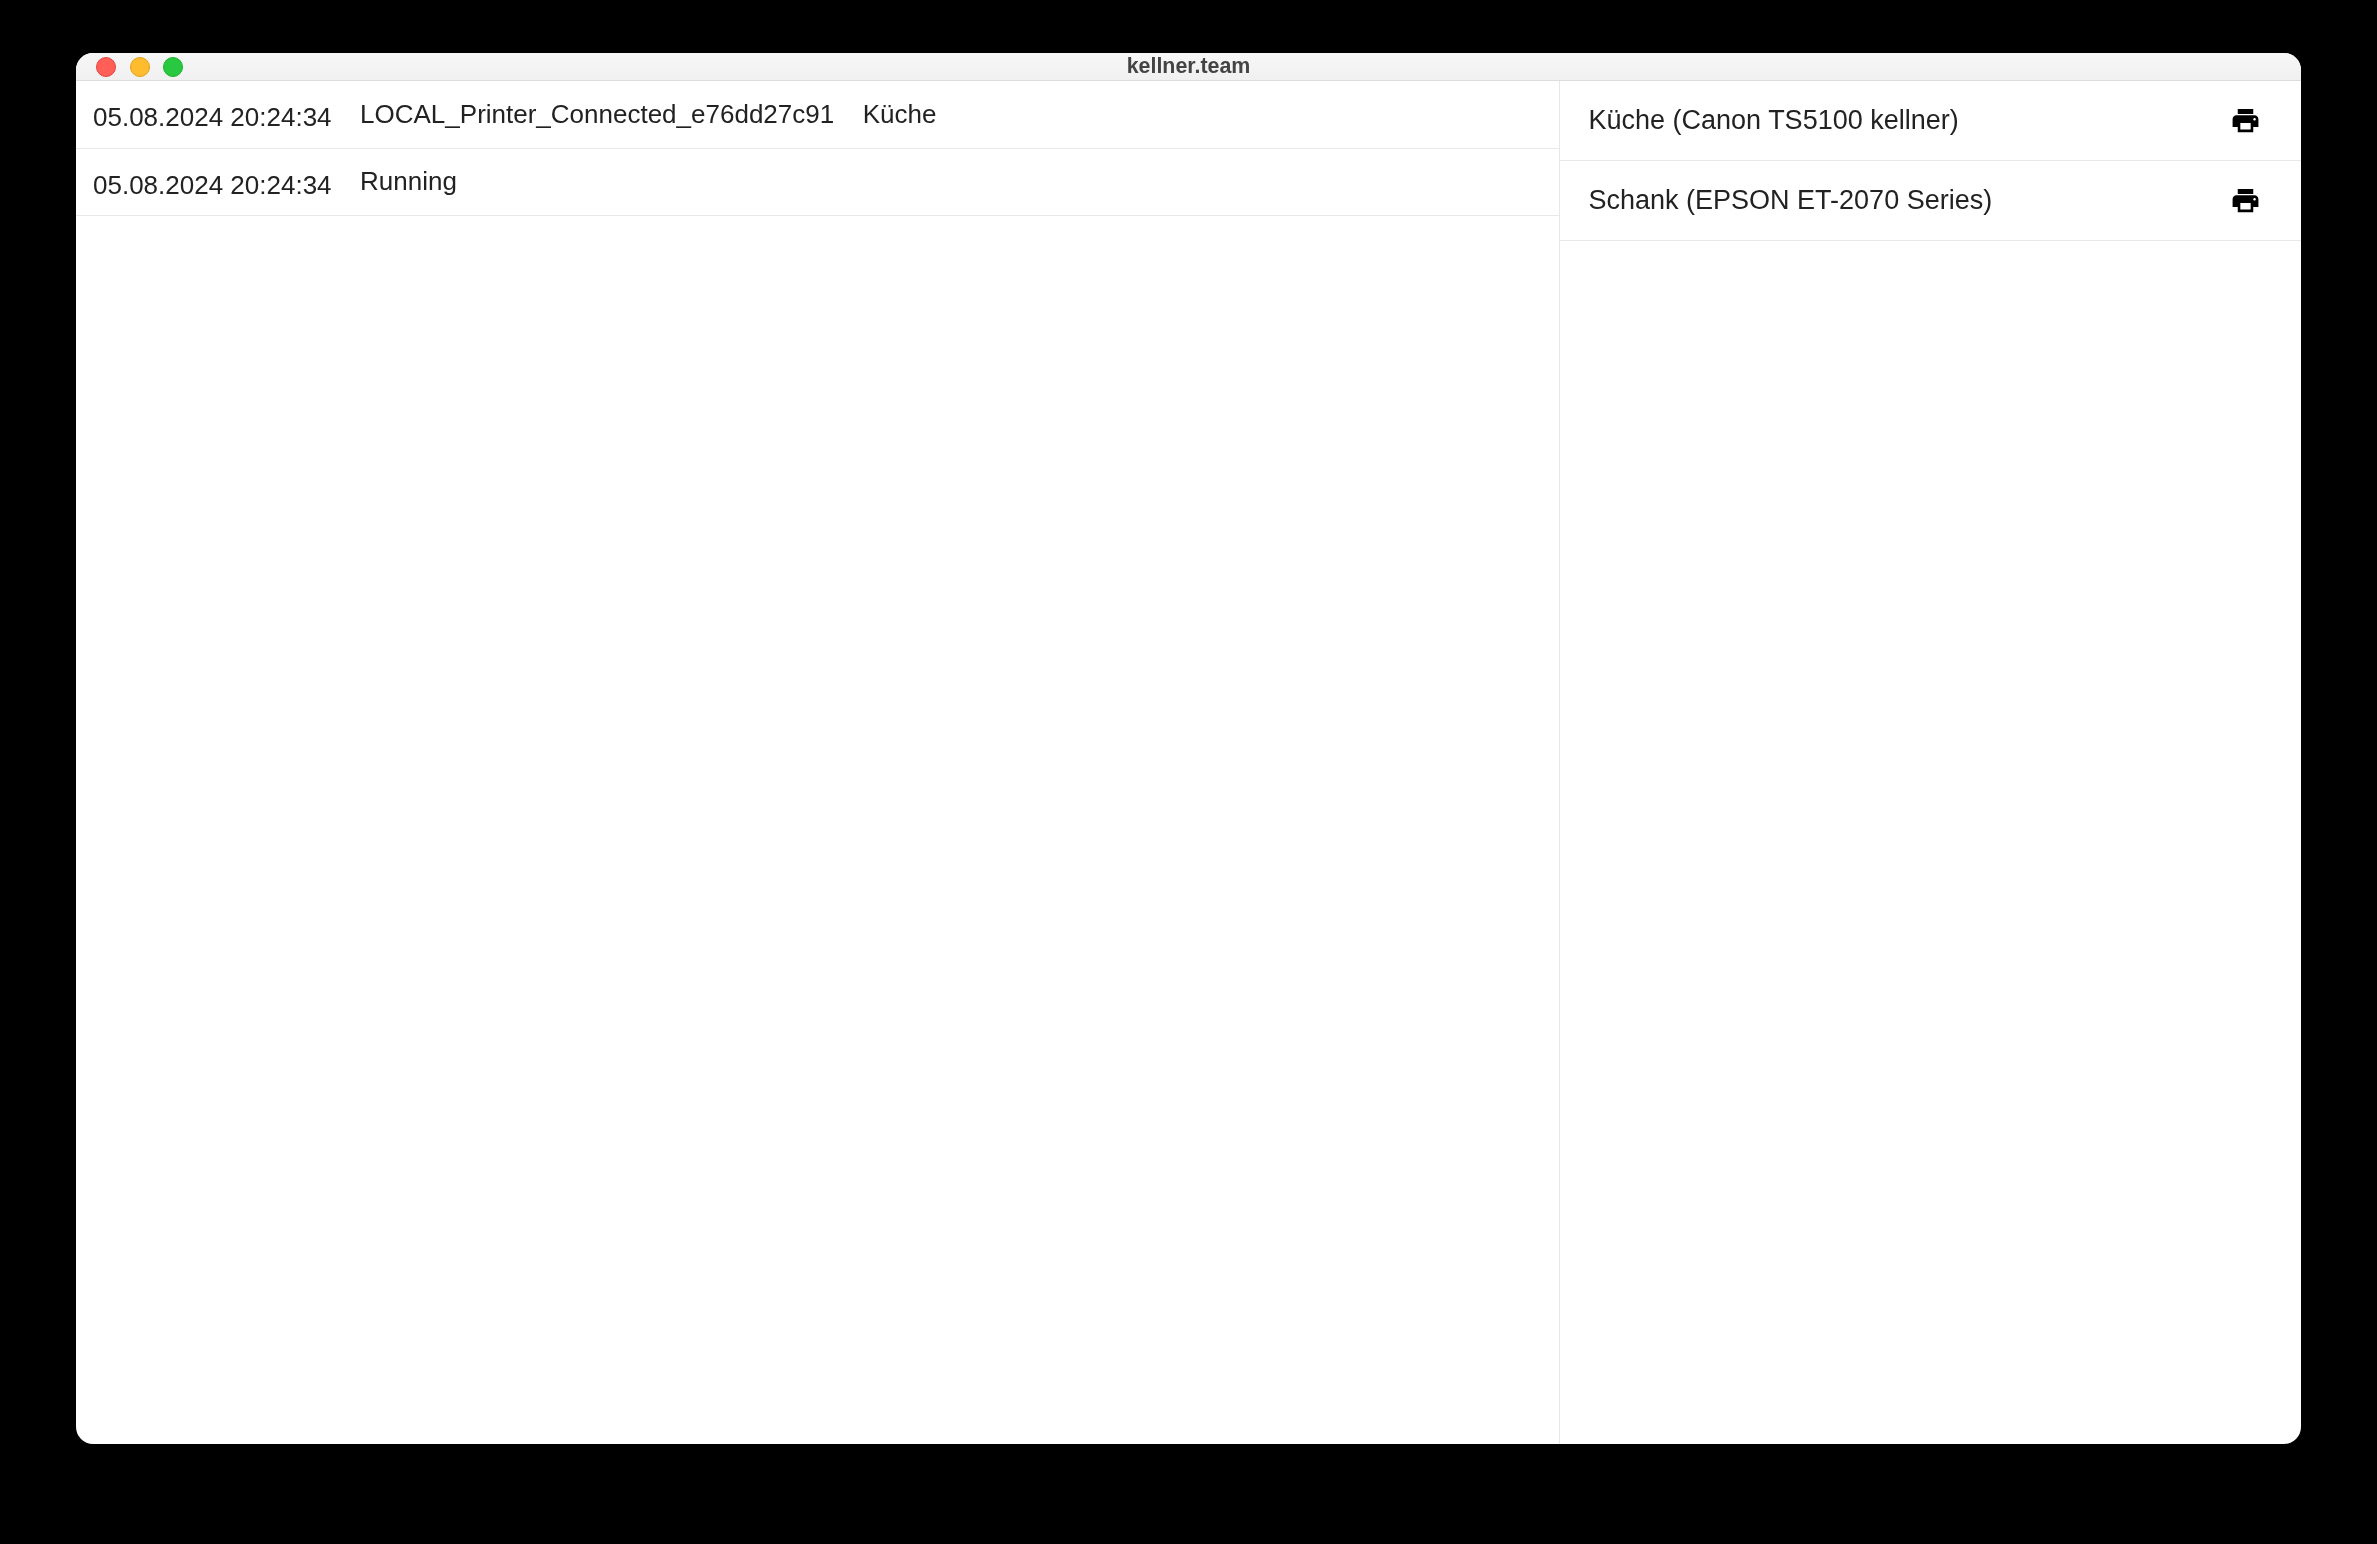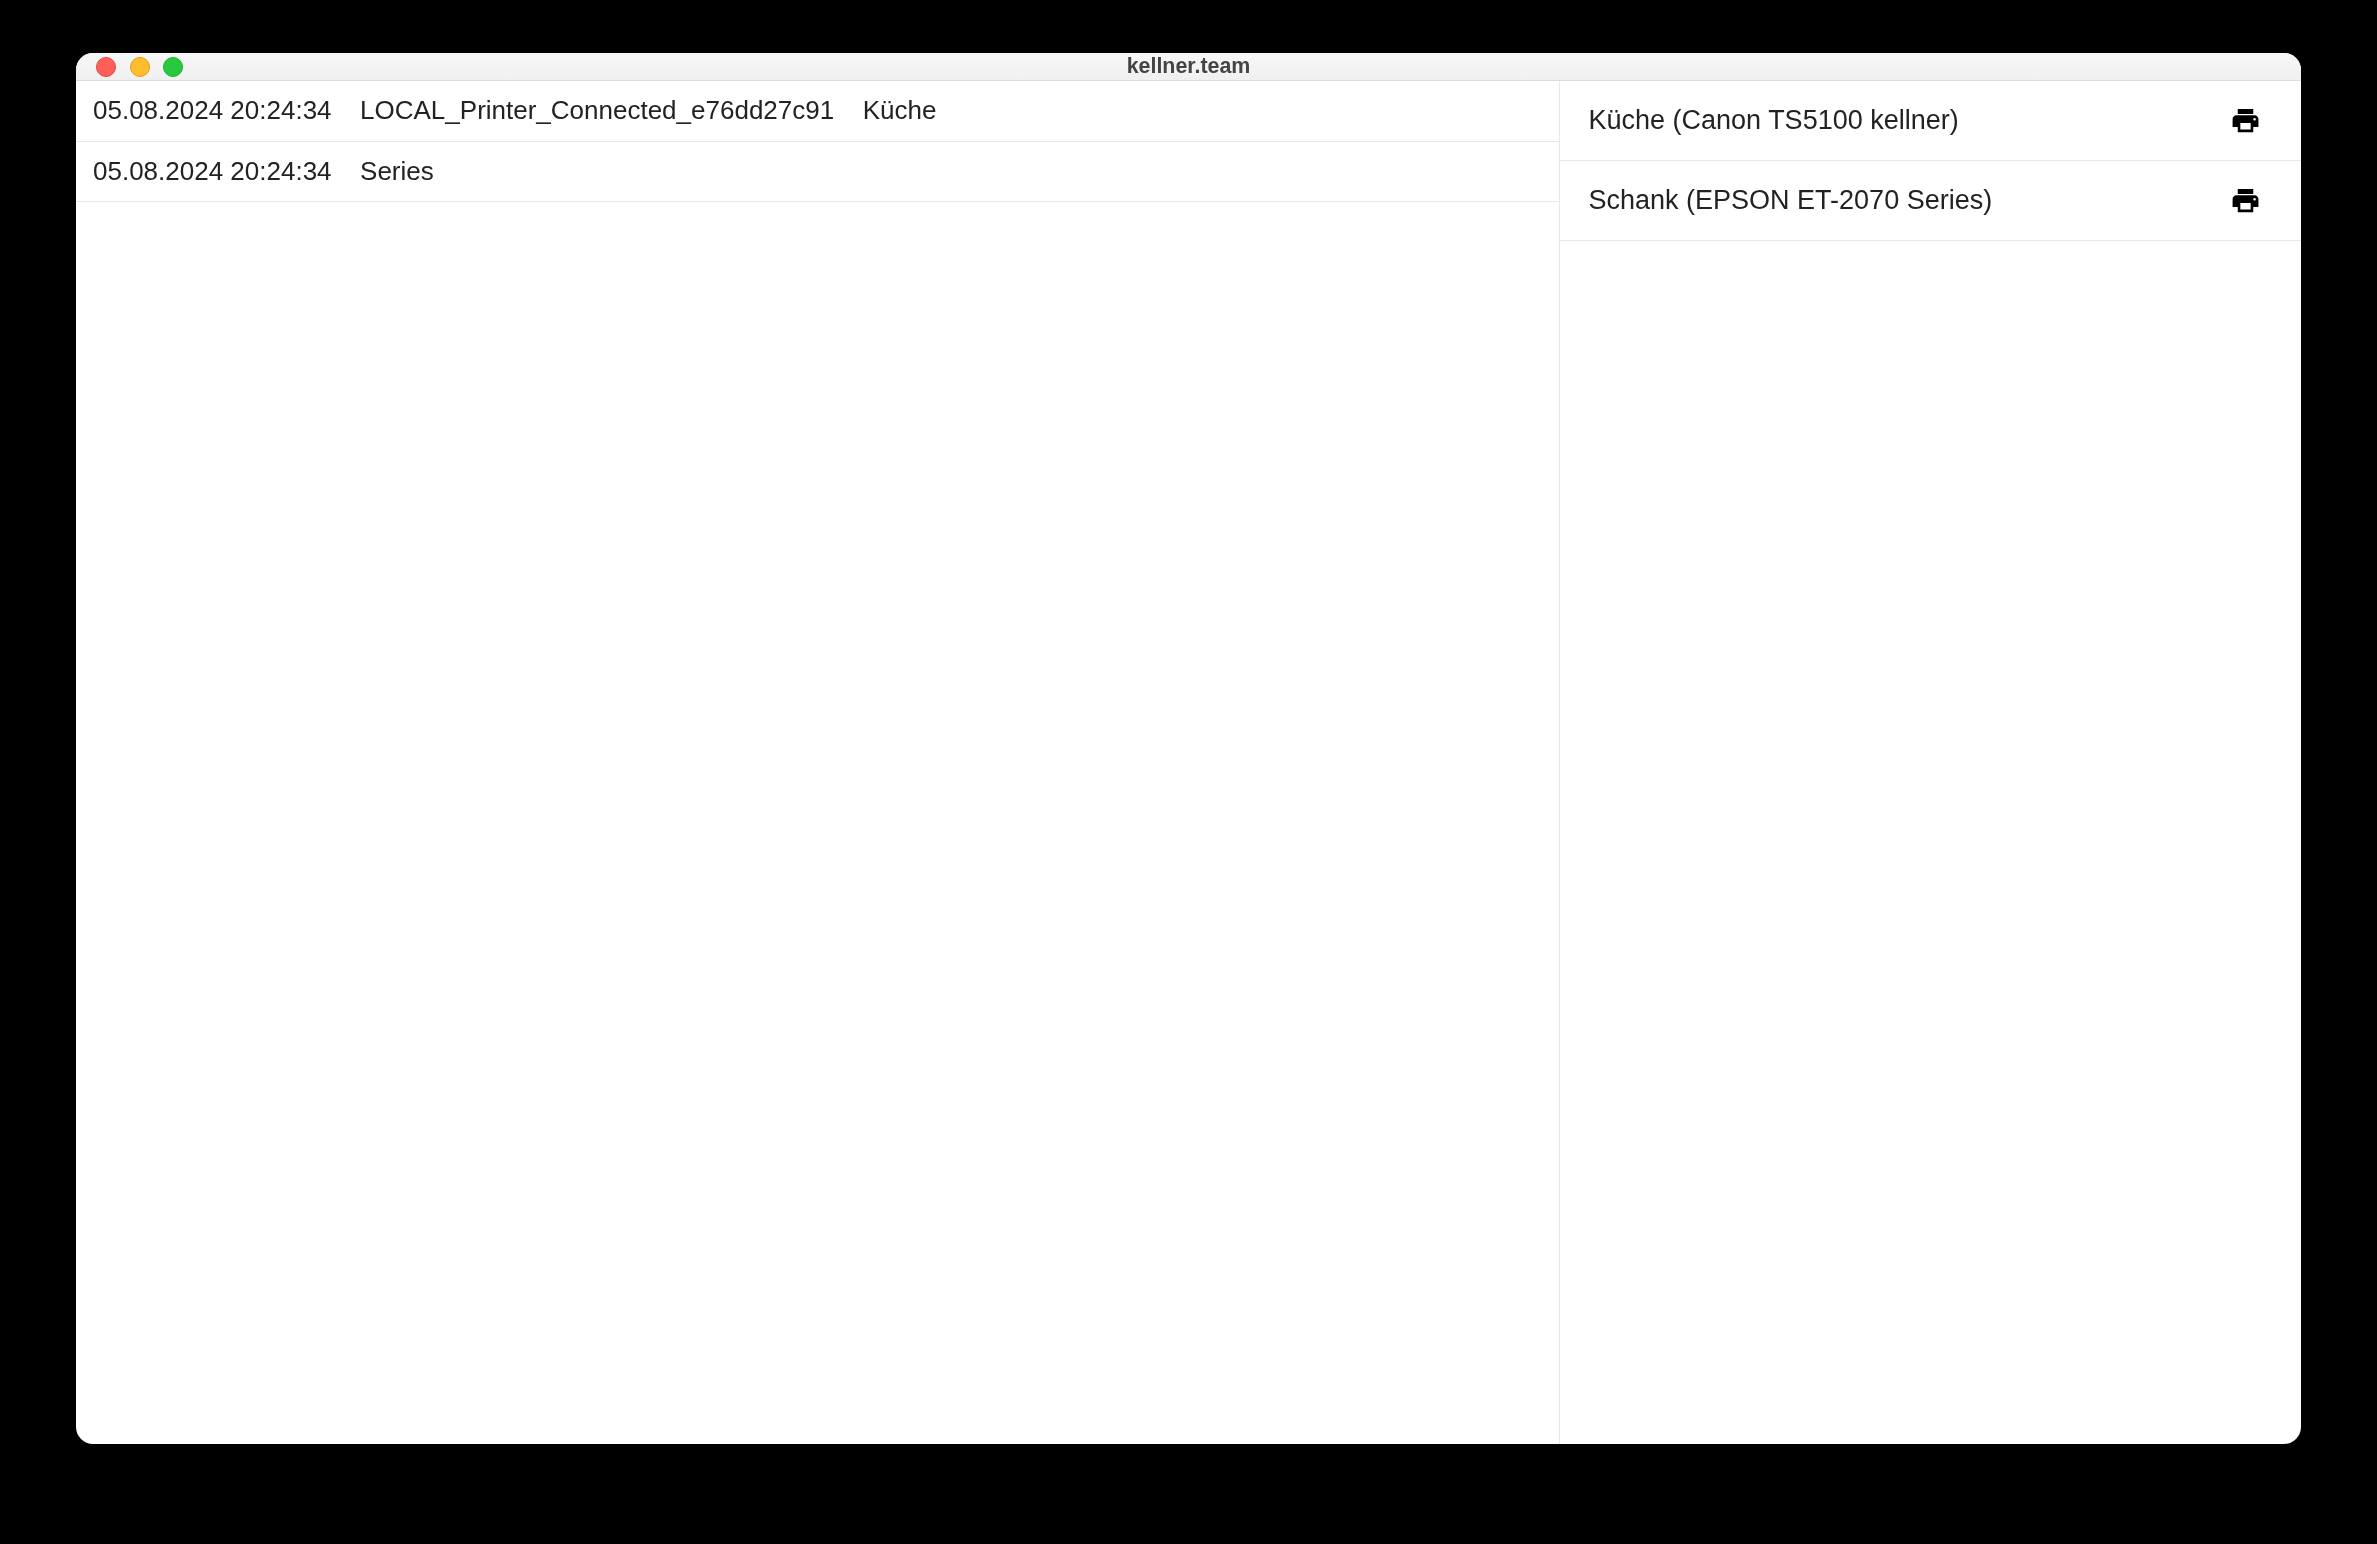--- a/index.html
+++ b/index.html
@@ -105,20 +105,21 @@
       gap: 28.5px;
       padding: 14.3px 17px;
       border-bottom: 0.7px solid #e8e8e8;
       font-size: 26px;
       color: #222;
       align-items: center;
     }
     
     .log-timestamp {
       white-space: nowrap;
+      margin-top: 7px;
     }
     
     .log-event {
       white-space: nowrap;
     }
     
     .log-detail {
       white-space: nowrap;
     }
     
@@ -164,21 +165,21 @@
   <div class="content">
 
     <div class="log-panel">
       <div class="log-row">
         <span class="log-timestamp">05.08.2024 20:24:34</span>
         <span class="log-event">LOCAL_Printer_Connected_e76dd27c91</span>
         <span class="log-detail">Küche</span>
       </div>
       <div class="log-row">
         <span class="log-timestamp">05.08.2024 20:24:34</span>
-        <span class="log-detail">Series</span>
+        <span class="log-detail">Running</span>
       </div>
     </div>
 
     <div class="printer-panel">
       <div class="printer-row">
         <span class="printer-name">Küche (Canon TS5100 kellner)</span>
         <span class="printer-icon">
           <svg viewBox="0 0 24 24" fill="#000">
             <path d="M19 8H5c-1.66 0-3 1.34-3 3v6h4v4h12v-4h4v-6c0-1.66-1.34-3-3-3zm-3 11H8v-5h8v5zm3-7c-0.55 0-1-0.45-1-1s0.45-1 1-1 1 0.45 1 1-0.45 1-1 1zm-1-9H6v4h12V3z"></path>
           </svg>

